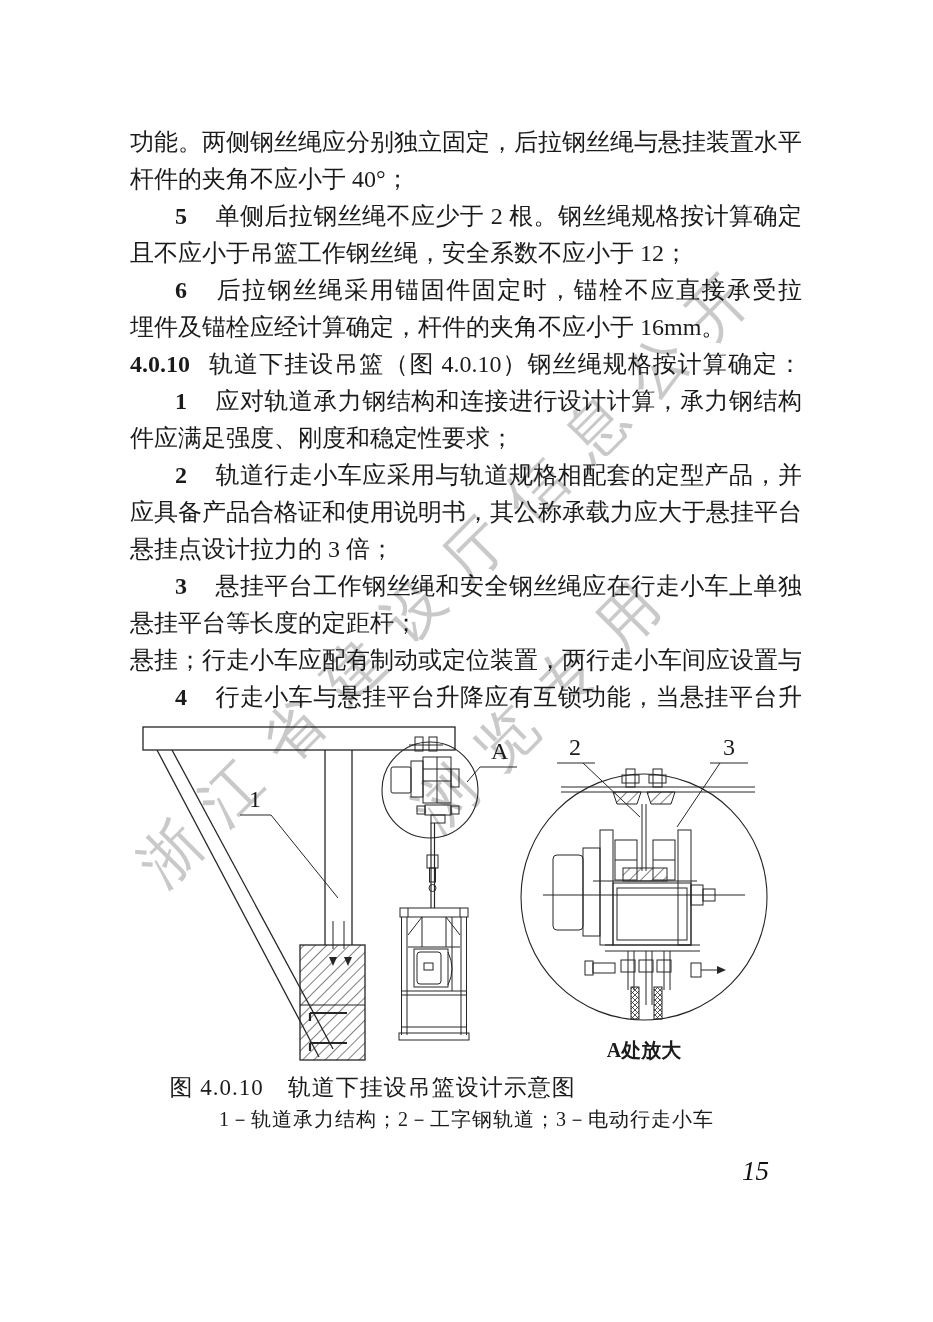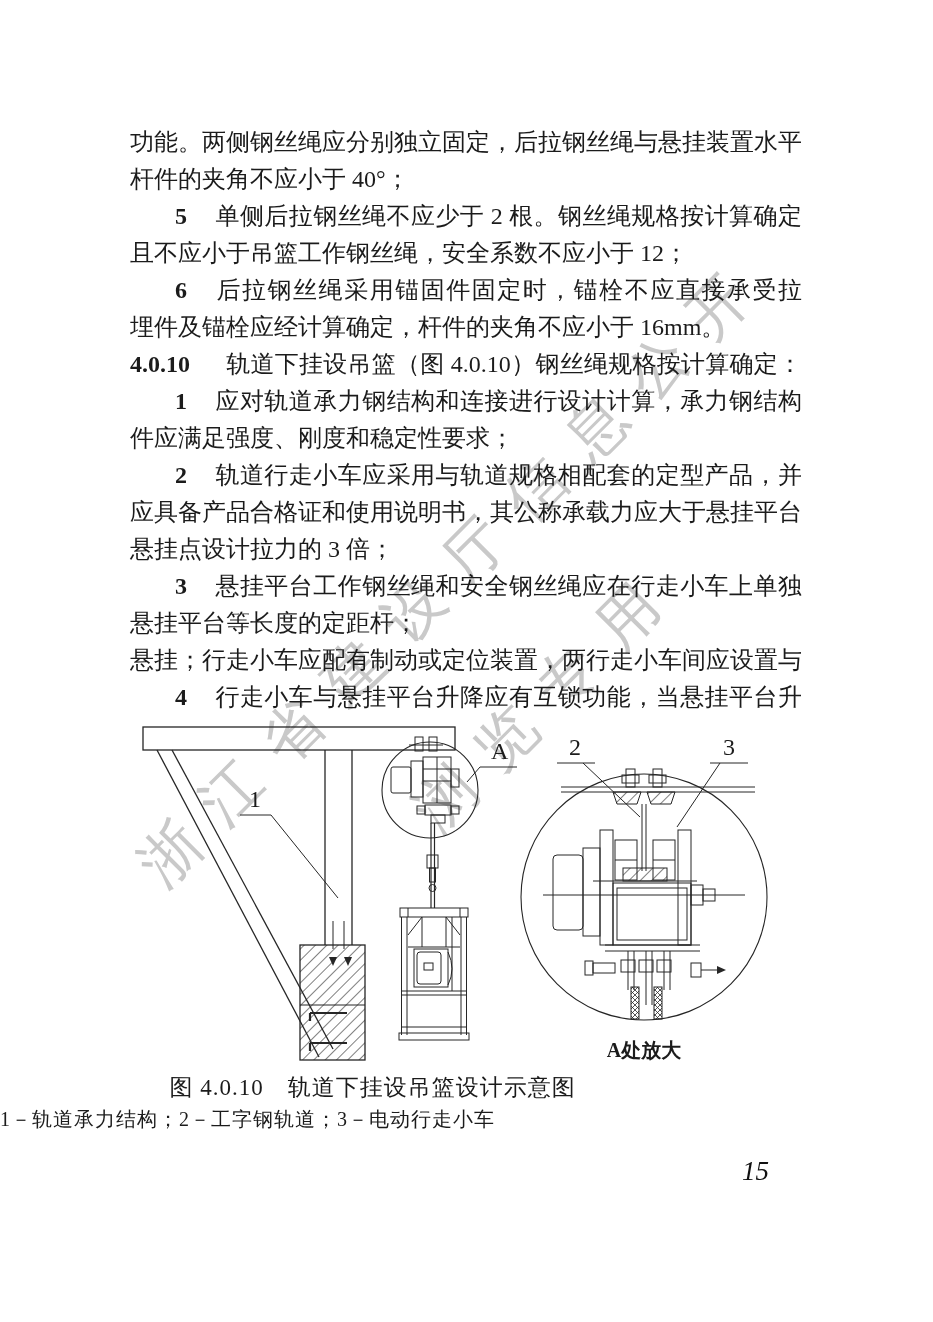--- a/index.html
+++ b/index.html
@@ -18,29 +18,29 @@
   .wm1 { left:150px; top:835px; }
   .wm2 { left:425px; top:780px; }
   
   .bodytext { position:absolute; left:130px; top:124px; width:672px; z-index:2; }
   .line { height:37px; line-height:37px; font-size:24px; color:#1b1b1b;
           white-space:nowrap; overflow:visible; }
   .fill { white-space:normal; text-align:justify; text-align-last:justify;
           overflow:hidden; }
   .item  { text-indent:45px; }
   .item .num   { font-weight:bold; margin-right:28px; }
-  .clause .num { font-weight:bold; margin-right:36px; }
+  .clause .num { font-weight:bold; margin-right:18px; }
   
   .figure-svg { position:absolute; left:125px; top:705px; z-index:2; }
   .fig-caption {
     position:absolute; left:0; top:1072px; width:745px; text-align:center;
     font-size:23px; color:#1b1b1b; z-index:2; letter-spacing:1px;
   }
   .fig-legend {
-    position:absolute; left:0; top:1106px; width:933px; text-align:left;
+    position:absolute; left:0; top:1106px; width:933px; text-align:center;
     font-size:20px; color:#1b1b1b; z-index:2; letter-spacing:1px;
   }
   .page-number {
     position:absolute; left:742px; top:1156px; font-size:27px;
     font-style:italic; color:#111; z-index:2;
   }
 </style>
 </head>
 <body>
 

